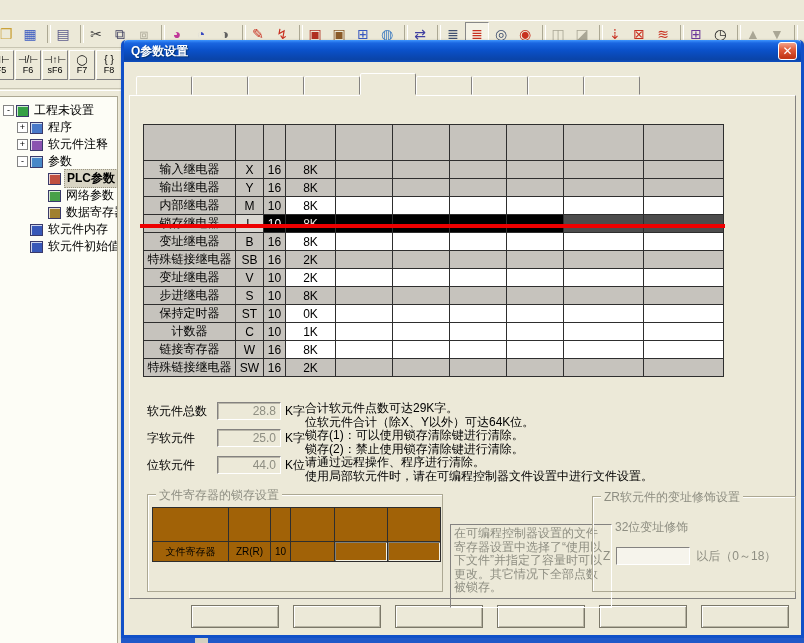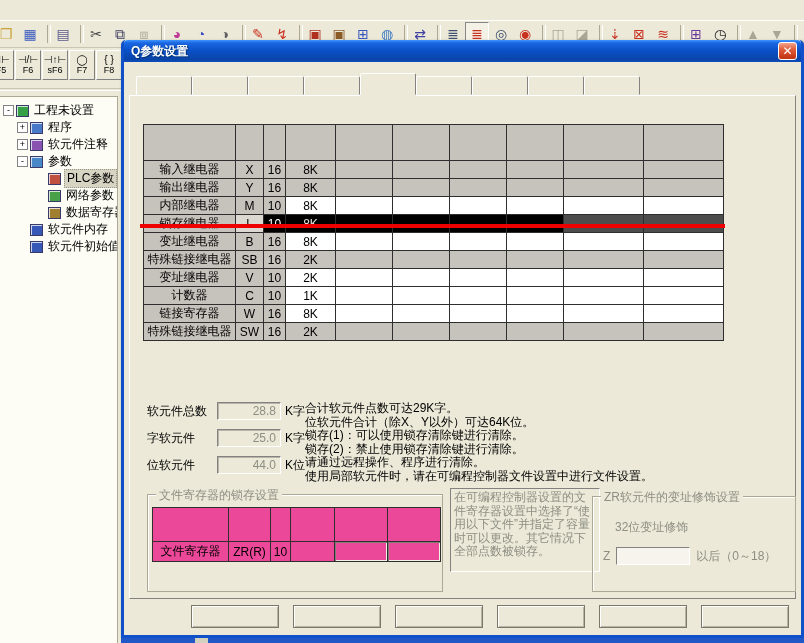--- a/index.html
+++ b/index.html
@@ -28,21 +28,21 @@
   
   .tree-panel { position:absolute; left:0; top:96px; width:118px; height:547px; background:#fdfdf6; border-right:1px solid #aca893; border-top:1px solid #aca893; padding:5px 0 0 2px; overflow:hidden; }
   .tree-row { display:flex; align-items:center; height:17px; white-space:nowrap; }
   .tree-row.lv0 { padding-left:1px; }
   .tree-row.lv1 { padding-left:15px; }
   .tree-row.lv2 { padding-left:33px; }
   .expander { width:11px; height:11px; border:1px solid #848484; background:#fff; font-size:9px; line-height:9px; text-align:center; margin-right:2px; flex:0 0 auto; color:#000; }
   .tree-row.no-exp .expander { visibility:hidden; }
   .ticon { width:13px; height:12px; margin-right:3px; flex:0 0 auto; border:1px solid #3a3a6a; background:#4878c0; box-shadow:inset 1px 1px 0 rgba(255,255,255,.75); }
   .tlabel { padding:0 2px; }
-  .tree-row.selected .tlabel { background:#d8d4c4; border:1px dotted #9a9684; }
+  .tree-row.selected .tlabel { background:#d8d4c4; border:1px dotted #9a9684;font-weight:bold; }
 
   
   .dialog { position:absolute; left:121px; top:40px; width:683px; height:598px; border:3px solid #1050c8; border-top:none; border-radius:5px 5px 0 0; background:#ece9d8; box-shadow:1px 1px 3px rgba(0,0,0,.35); }
   .titlebar { height:22px; border-radius:4px 4px 0 0; background:linear-gradient(180deg,#3d95ff 0%,#1a66e0 14%,#0a50c8 48%,#0a44a8 88%,#0d4ec0 100%); color:#fff; font-weight:bold; display:flex; align-items:center; padding:0 4px 0 7px; }
   .titlebar .title { flex:1; text-shadow:1px 1px 1px #00306a; }
   .close-btn { width:19px; height:18px; border:1px solid #fff; border-radius:3px; background:linear-gradient(180deg,#f2a48c,#e25d3a 40%,#c43818 90%); color:#fff; font-weight:bold; font-size:12px; line-height:16px; text-align:center; }
   .dlg-body { position:relative; width:100%; height:calc(100% - 22px); }
 
   
   .tabs { position:absolute; left:12px; top:11px; display:flex; align-items:flex-end; z-index:3; }
@@ -68,25 +68,25 @@
   
   .sum-row { position:absolute; left:17px; display:flex; align-items:center; }
   .sum-label { width:70px; }
   .sum-box { width:64px; height:18px; border:1px solid; border-color:#848280 #fff #fff #848280; box-shadow:inset 1px 1px 0 #b8b5a8; color:#8e8e82; text-align:right; padding:1px 4px 0 0; margin-right:4px; background:#ece9d8; }
   .notes { position:absolute; left:175px; top:306px; line-height:13.5px; white-space:pre-line; }
 
   
   .groupbox { position:absolute; border:1px solid #aca893; box-shadow:inset 1px 1px 0 #fff;padding-left:45px; }
   .groupbox > .gtitle { position:absolute; top:-8px; left:8px; background:#ece9d8; padding:0 3px; color:#8e8e82; }
   .fr-table { position:absolute; left:4px; top:12px; }
-  .fr-table th, .fr-table td { border:1px solid #2e2e2e; font-weight:normal; text-align:center; font-size:12px; background:#ec4899; }
+  .fr-table th, .fr-table td { border:1px solid #2e2e2e; font-weight:normal; text-align:center; font-size:10px; background:#a16207; }
   .fr-table th { height:34px; line-height:13px; white-space:pre-line; }
   .fr-table td { height:20px; }
   .fr-table td.sunken { box-shadow:inset 1px 1px 0 #808078, inset -1px -1px 0 #f4f2e6; }
-  .mid-note { position:absolute; left:320px; top:392px; width:150px; height:84px; border:1px solid; border-color:#848280 #fff #fff #848280; color:#8e8e82; padding:2px 3px; line-height:13.5px; overflow:hidden; }
+  .mid-note { position:absolute; left:320px; top:428px; width:162px; height:84px; border:1px solid; border-color:#848280 #fff #fff #848280; color:#8e8e82; padding:2px 3px; line-height:13.5px; overflow:hidden; }
   .zr-line1 { position:absolute; left:22px; top:22px; color:#8e8e82; }
   .zr-row { position:absolute; left:10px; top:50px; display:flex; align-items:center; color:#8e8e82; }
   .zr-input { width:74px; height:18px; border:1px solid; border-color:#848280 #fff #fff #848280; background:#f6f4ec; margin:0 6px; }
 
   
   .btn-row { position:absolute; left:0; right:12px; top:543px; display:flex; justify-content:flex-end; gap:14px; }
   .dlg-btn { width:88px; height:23px; background:#ece9d8; border:1px solid #7b7869; box-shadow:inset 1px 1px 0 #fff, inset -1px -1px 0 #b8b5a4; text-align:center; line-height:21px; }
   .dlg-btn.accent { color:#c400c4; }
 
   .bottom-strip { position:absolute; left:121px; top:638px; width:683px; height:5px; background:#2058c8; }
@@ -399,20 +399,44 @@
               <td class="c-latch"></td>
               <td class="c-latch"></td>
               <td class="c-local"></td>
               <td class="c-local"></td>
             </tr>
             <tr class="state-white">
               <td class="c-label">变址继电器</td>
               <td class="c-mark">V</td>
               <td class="c-base">10</td>
               <td class="c-points">2K</td>
+              <td class="c-latch"></td>
+              <td class="c-latch"></td>
+              <td class="c-latch"></td>
+              <td class="c-latch"></td>
+              <td class="c-local"></td>
+              <td class="c-local"></td>
+            </tr>
+            <tr class="state-gray">
+              <td class="c-label">步进继电器</td>
+              <td class="c-mark">S</td>
+              <td class="c-base">10</td>
+              <td class="c-points">8K</td>
+              <td class="c-latch"></td>
+              <td class="c-latch"></td>
+              <td class="c-latch"></td>
+              <td class="c-latch"></td>
+              <td class="c-local"></td>
+              <td class="c-local"></td>
+            </tr>
+            <tr class="state-white">
+              <td class="c-label">保持定时器</td>
+              <td class="c-mark">ST</td>
+              <td class="c-base">10</td>
+              <td class="c-points">0K</td>
               <td class="c-latch"></td>
               <td class="c-latch"></td>
               <td class="c-latch"></td>
               <td class="c-latch"></td>
               <td class="c-local"></td>
               <td class="c-local"></td>
             </tr>
             <tr class="state-white">
               <td class="c-label">计数器</td>
               <td class="c-mark">C</td>

